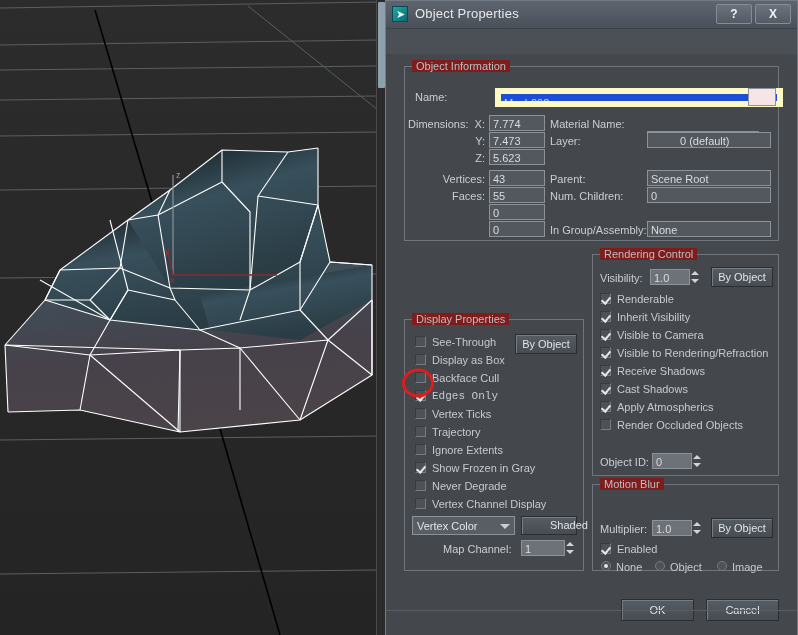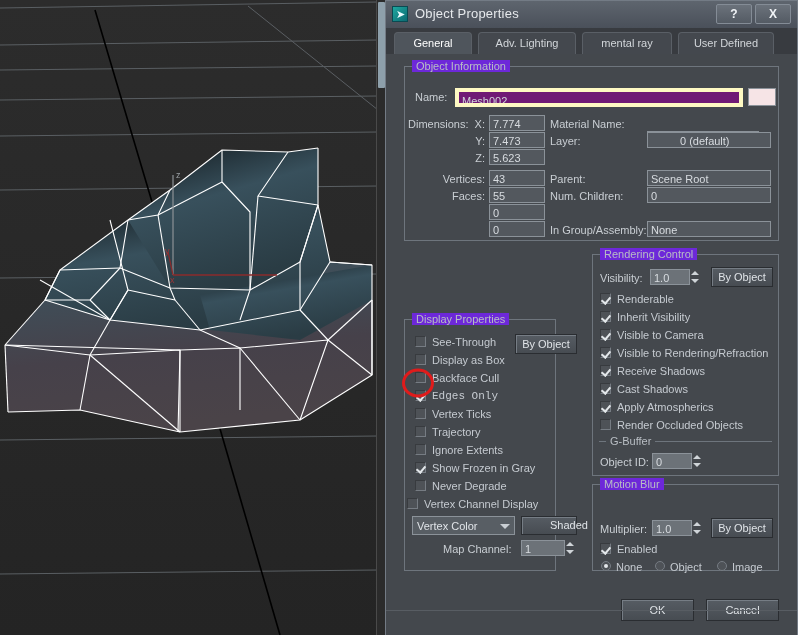--- a/index.html
+++ b/index.html
@@ -45,34 +45,34 @@
        background:#44484e;border:1px solid #5a5f66;border-bottom:none;
        border-radius:4px 4px 0 0;box-sizing:border-box;}
   .tab.active{background:#4f555c;color:#ffffff;}
 
   #body{position:absolute;left:0;top:53px;width:411px;height:581px;
         background:#44484d;}
 
   
   .grp{position:absolute;border:1px solid #6e757d;box-sizing:border-box;}
   .grp > .lbl{position:absolute;top:-7px;left:7px;padding:0 4px;
-              background:#6d28d9;font-size:11px;color:#b9bec4;}
+              background:#7f1d1d;font-size:11px;color:#b9bec4;}
   .sub{position:absolute;border-top:1px solid #6e757d;}
   .sub > .lbl{position:absolute;top:-7px;left:7px;padding:0 4px;
               background:#44484d;font-size:11px;color:#b9bec4;}
 
   .txt{position:absolute;font-size:11px;color:#c9ced3;white-space:nowrap;}
   .txt.r{text-align:right;}
 
   
   .fld{position:absolute;box-sizing:border-box;background:#53585e;
        border:1px solid #8b9299;font-size:11px;color:#d8dce0;
        padding:1px 3px;line-height:14px;height:16px;overflow:hidden;
        white-space:nowrap;}
-  .fld.dk{background:#701a75;border:4px solid #fef9c3;color:#cfd4d8;}
+  .fld.dk{background:#1d4ed8;border:6px solid #fef9c3;color:#cfd4d8;margin-left:40px;}
   .fld.spin{background:#6c7278;border:1px solid #8b9299;}
 
   .spinner{position:absolute;width:11px;height:16px;}
   .spinner i{position:absolute;left:1px;width:0;height:0;
              border-left:4px solid transparent;border-right:4px solid transparent;}
   .spinner i.up{top:2px;border-bottom:4px solid #cfd4d8;}
   .spinner i.dn{bottom:2px;border-top:4px solid #cfd4d8;}
 
   
   #swatch{position:absolute;width:28px;height:18px;background:#f6e4e6;
@@ -225,26 +225,20 @@
 
     <div id="titlebar">
       <div id="title-icon">
           <span>➤</span>
         </div>
       <div id="title-text">Object Properties</div>
       <div class="tbtn" id="btn-help">?</div>
       <div class="tbtn" id="btn-close">X</div>
     </div>
 
-    <div id="tabs">
-      <div class="tab active" style="left:8px;width:78px;">General</div>
-      <div class="tab" style="left:92px;width:98px;">Adv. Lighting</div>
-      <div class="tab" style="left:196px;width:90px;">mental ray</div>
-      <div class="tab" style="left:292px;width:96px;">User Defined</div>
-    </div>
 
     <div id="body">
 
       <div class="grp" style="left:18px;top:12px;width:375px;height:175px;">
         <span class="lbl">Object Information</span>
 
         <span class="txt" style="left:10px;top:24px;text-align:center;">Name:</span>
         <div class="fld dk" style="left:50px;top:21px;width:288px;height:19px;line-height:16px;">Mesh002</div>
         <div id="swatch" style="left:343px;top:21px;"></div>
 
@@ -270,21 +264,21 @@
 
         <span class="txt" style="left:145px;top:106px;">Parent:</span>
         <div class="fld" style="left:242px;top:103px;width:124px;">Scene Root</div>
         <span class="txt" style="left:145px;top:123px;">Num. Children:</span>
         <div class="fld" style="left:242px;top:120px;width:124px;">0</div>
         <span class="txt" style="left:145px;top:157px;">In Group/Assembly:</span>
         <div class="fld" style="left:242px;top:154px;width:124px;">None</div>
       </div>
 
 
-      <div class="grp" style="left:18px;top:265px;width:152px;height:252px;">
+      <div class="grp" style="left:18px;top:265px;width:180px;height:252px;">
         <span class="lbl">Display Properties</span>
 
         <div class="pbtn raised" style="left:110px;top:14px;width:62px;height:20px;line-height:18px;">By Object</div>
 
         <div class="cb" style="left:10px;top:16px;">
           <span class="bx"></span>
           <span>See-Through</span></div>
         <div class="cb" style="left:10px;top:34px;">
           <span class="bx"></span>
           <span>Display as Box</span></div>
@@ -302,21 +296,21 @@
           <span>Trajectory</span></div>
         <div class="cb" style="left:10px;top:124px;">
           <span class="bx"></span>
           <span>Ignore Extents</span></div>
         <div class="cb on" style="left:10px;top:142px;">
           <span class="bx"></span>
           <span>Show Frozen in Gray</span></div>
         <div class="cb" style="left:10px;top:160px;">
           <span class="bx"></span>
           <span>Never Degrade</span></div>
-        <div class="cb" style="left:2px;top:178px;">
+        <div class="cb" style="left:10px;top:178px;">
           <span class="bx"></span>
           <span>Vertex Channel Display</span></div>
 
         <div id="ddl" style="left:7px;top:196px;width:103px;height:19px;">
           <span>Vertex Color</span>
           <span class="arw"></span>
         </div>
         <div class="pbtn raised" style="left:116px;top:196px;width:56px;height:19px;line-height:17px;padding-left:28px;">Shaded</div>
 
         <span class="txt" style="left:38px;top:223px;">Map Channel:</span>
@@ -356,23 +350,20 @@
         <div class="cb on" style="left:7px;top:128px;">
           <span class="bx"></span>
           <span>Cast Shadows</span></div>
         <div class="cb on" style="left:7px;top:146px;">
           <span class="bx"></span>
           <span>Apply Atmospherics</span></div>
         <div class="cb" style="left:7px;top:164px;">
           <span class="bx"></span>
           <span>Render Occluded Objects</span></div>
 
-        <div class="sub" style="left:6px;top:186px;width:173px;height:30px;">
-          <span class="lbl">G-Buffer</span>
-        </div>
         <span class="txt" style="left:7px;top:201px;">Object ID:</span>
         <div class="fld spin" style="left:59px;top:198px;width:40px;">0</div>
         <div class="spinner" style="left:99px;top:198px;">
           <i class="up"></i>
             <i class="dn"></i>
           </div>
       </div>
 
       <div class="grp" style="left:206px;top:430px;width:187px;height:87px;">
         <span class="lbl">Motion Blur</span>

